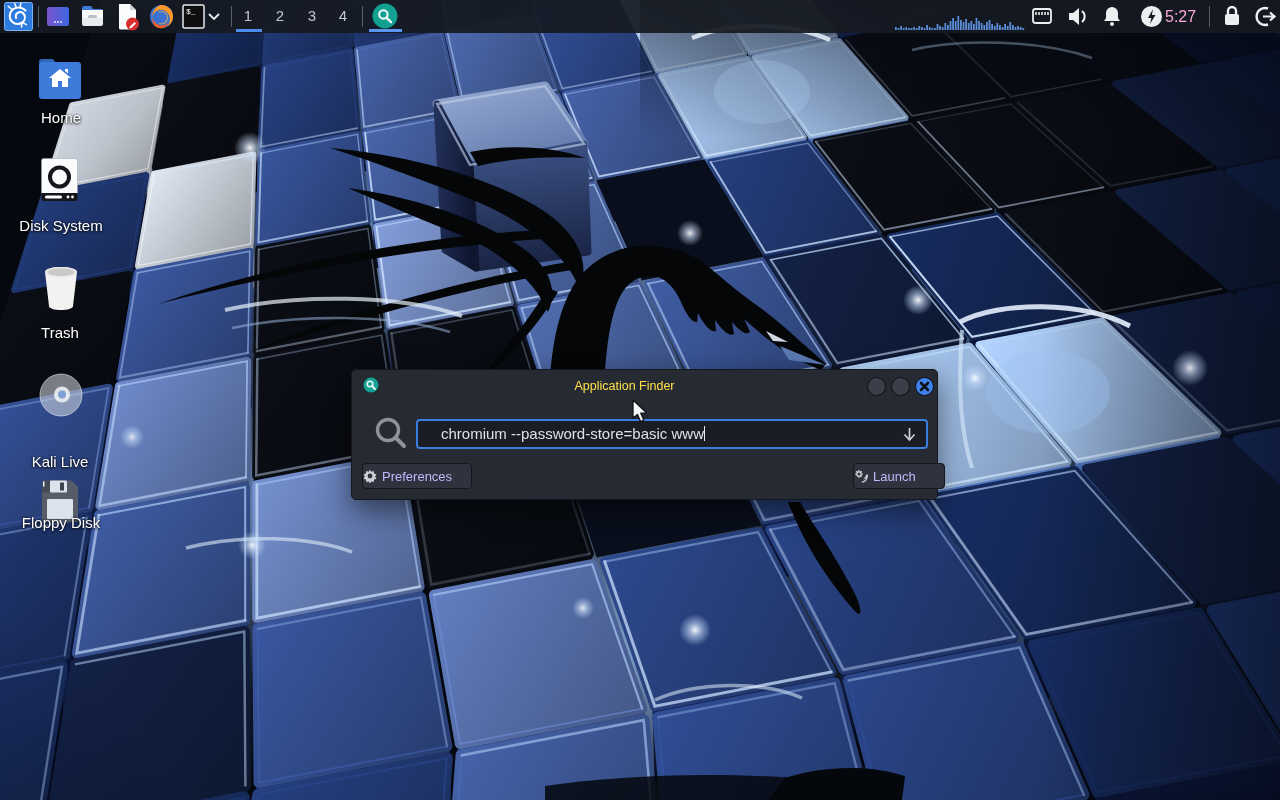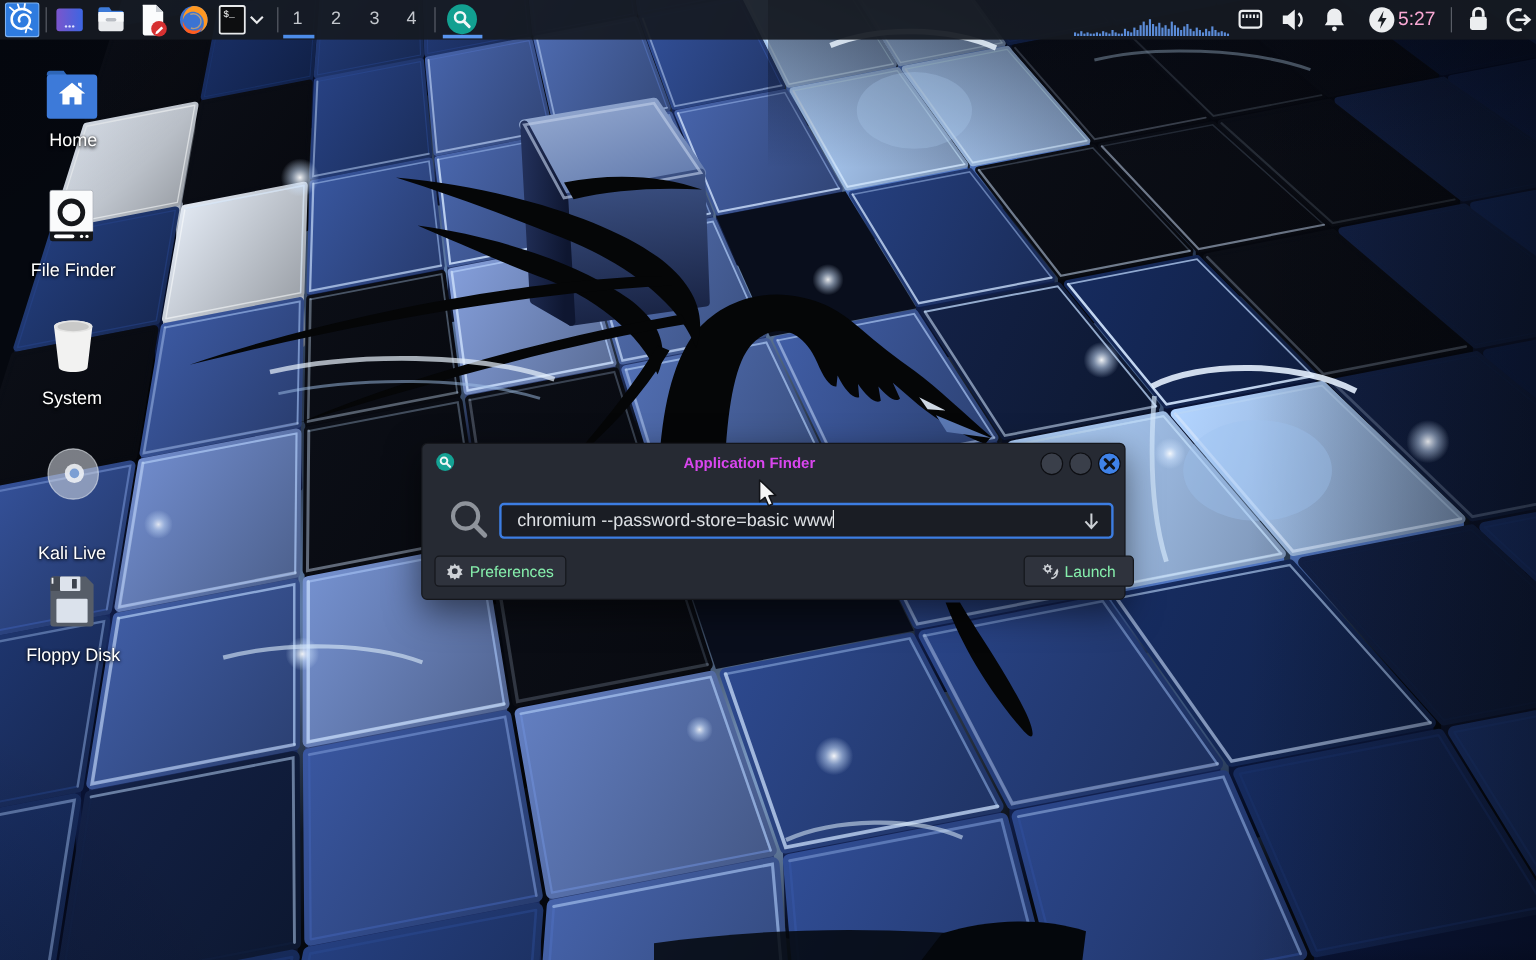--- a/index.html
+++ b/index.html
@@ -6,25 +6,25 @@
 *{box-sizing:border-box}
 #panel{position:absolute;left:0;top:0;width:1280px;height:33px;background:rgba(22,26,33,0.93);}
 .pel{position:absolute;top:0;height:33px;display:flex;align-items:center;}
 .psep{position:absolute;width:1px;background:#6a6f78;top:6px;height:21px;opacity:0.8}
 .wsnum{position:absolute;top:0;height:30px;line-height:31px;text-align:center;font-size:15px;color:#c3c7cd;width:30px}
 .wsul{position:absolute;top:29px;height:3px;background:#4d8ce8}
 #clock{position:absolute;top:0;height:33px;line-height:33px;font-size:16px;color:#f9a8d4}
 .dicon{position:absolute;}
 .dlabel{position:absolute;font-size:15px;color:#ffffff;text-shadow:0 1px 3px rgba(0,0,0,0.95),0 0 2px rgba(0,0,0,0.6);text-align:right;transform:translateX(-50%);white-space:nowrap}
 #dialog{position:absolute;left:351px;top:369px;width:587px;height:131px;background:#262a33;border:1px solid #15171c;border-radius:5px;box-shadow:0 10px 28px rgba(0,0,0,0.5)}
-#dlgtitle{position:absolute;left:0;right:40px;top:9px;text-align:center;font-size:12.5px;font-weight:bold;color:#d946ef}
+#dlgtitle{position:absolute;left:0;right:40px;top:9px;text-align:center;font-size:12.5px;font-weight:normal;color:#fde047}
 .wbtn{position:absolute;top:7px;width:19px;height:19px;border-radius:50%;background:#3a3f4a;border:1px solid #0d0e12}
 #wclose{background:#3f82e8}
-#input{position:absolute;left:64px;top:49px;width:512px;height:30px;background:#1a1d24;border:2px solid #3c7de2;border-radius:4px;color:#dde0e4;font-size:15px;line-height:26px;padding-left:13px}
-.btn{position:absolute;top:93px;height:26px;background:#2f333d;border:1px solid #15171c;border-radius:4px;color:#86efac;font-size:13px;display:flex;align-items:center;justify-content:center;gap:5px}
+#input{position:absolute;left:64px;top:49px;width:512px;height:30px;background:#1a1d24;border:2px solid #3c7de2;border-radius:4px;color:#dde0e4;font-size:15px;line-height:26px;padding-left:23px}
+.btn{position:absolute;top:93px;height:26px;background:#2f333d;border:1px solid #15171c;border-radius:4px;color:#c4b5fd;font-size:13px;display:flex;align-items:center;gap:5px}
 
 </style></head><body>
 <div id="wall"><svg width="1280" height="800" viewBox="0 0 1280 800" xmlns="http://www.w3.org/2000/svg">
 <defs>
 <radialGradient id="g0" cx="50%" cy="50%" r="50%">
           <stop offset="0%" stop-color="#7ea6e0" stop-opacity="0.85"></stop>
           <stop offset="100%" stop-color="#7ea6e0" stop-opacity="0"></stop>
         </radialGradient>
         <radialGradient id="g1" cx="50%" cy="50%" r="50%">
           <stop offset="0%" stop-color="#8fb6ea" stop-opacity="0.9"></stop>
@@ -2133,46 +2133,46 @@
 <div class="dlabel" style="left:61px;top:109px">Home</div>
 
 <svg class="dicon" style="left:41px;top:158px" width="37" height="45" viewBox="0 0 37 45">
  <rect x="0.5" y="0.5" width="36" height="36" rx="2" fill="#fafbfc" stroke="#9aa0a8" stroke-width="0.5"></rect>
  <path d="M0.5,35 h36 v6 a2,2 0 0 1 -2,2 h-32 a2,2 0 0 1 -2,-2 Z" fill="#14161a"></path>
  <circle cx="18.5" cy="19" r="9.5" fill="none" stroke="#14161a" stroke-width="4"></circle>
  <rect x="4" y="37.5" width="17" height="3" rx="1.5" fill="#fff"></rect>
  <circle cx="27" cy="39" r="1.4" fill="#fff"></circle>
     <circle cx="31.5" cy="39" r="1.4" fill="#fff"></circle>
 </svg>
-<div class="dlabel" style="left:61px;top:217px">File Finder</div>
+<div class="dlabel" style="left:61px;top:217px">Disk System</div>
 
 <svg class="dicon" style="left:40px;top:265px" width="42" height="46 " viewBox="0 0 42 46">
  <path d="M5,7 C5,4 12,2 21,2 C30,2 37,4 37,7 L33,41 C33,43.5 27.5,45 21,45 C14.5,45 9,43.5 9,41 Z" fill="#f2f2f1"></path>
  <ellipse cx="21" cy="7" rx="16" ry="5" fill="#e4e4e3"></ellipse>
  <ellipse cx="21" cy="7.2" rx="13" ry="3.8" fill="#c9c9c8"></ellipse>
 </svg>
-<div class="dlabel" style="left:60px;top:324px">System</div>
+<div class="dlabel" style="left:60px;top:324px">Trash</div>
 
 <svg class="dicon" style="left:38px;top:372px" width="46" height="46" viewBox="0 0 46 46">
  <circle cx="23" cy="23" r="21" fill="#d7dce3" opacity="0.55"></circle>
  <circle cx="23" cy="23" r="21" fill="none" stroke="#e8ecf2" stroke-width="1" opacity="0.6"></circle>
  <circle cx="24" cy="22.5" r="8" fill="#f2f5f8" opacity="0.85"></circle>
  <circle cx="24" cy="22.5" r="4" fill="#7c9fd4"></circle>
 </svg>
 <div class="dlabel" style="left:60px;top:453px">Kali Live</div>
 
 <svg class="dicon" style="left:40px;top:479px" width="40" height="45" viewBox="0 0 40 45">
  <path d="M2,4 a2.5,2.5 0 0 1 2.5,-2.5 h27 L38,8 v32.5 a2.5,2.5 0 0 1 -2.5,2.5 h-31 A2.5,2.5 0 0 1 2,40.5 Z" fill="#565d68"></path>
  <rect x="10" y="1.5" width="17" height="12" rx="1" fill="#dde3ec"></rect>
  <rect x="20" y="3.5" width="4" height="8" rx="0.5" fill="#3c424c"></rect>
  <path d="M2,4 a2.5,2.5 0 0 1 2.5,-2.5 h5.5 v12 h-8 Z" fill="#444a54"></path>
  <rect x="7" y="20" width="26" height="20" rx="1" fill="#dbe2ec"></rect>
  <path d="M3,2.5 h1.5 v5 h-1.5 Z" fill="#eef1f5"></path>
 </svg>
-<div class="dlabel" style="left:61px;top:538px">Floppy Disk</div>
+<div class="dlabel" style="left:61px;top:514px">Floppy Disk</div>
 
 <div id="dialog">
  <svg style="position:absolute;left:11px;top:7px" width="16" height="16" viewBox="0 0 16 16">
   <circle cx="8" cy="8" r="7.5" fill="#14a294"></circle>
   <circle cx="7" cy="7" r="2.8" fill="none" stroke="#eef6f6" stroke-width="1.6"></circle>
   <path d="M9,9 L12,12" stroke="#eef6f6" stroke-width="1.8" stroke-linecap="round"></path>
  </svg>
  <div id="dlgtitle">Application Finder</div>
  <div class="wbtn" style="left:515px"></div>
  <div class="wbtn" style="left:539px"></div>

